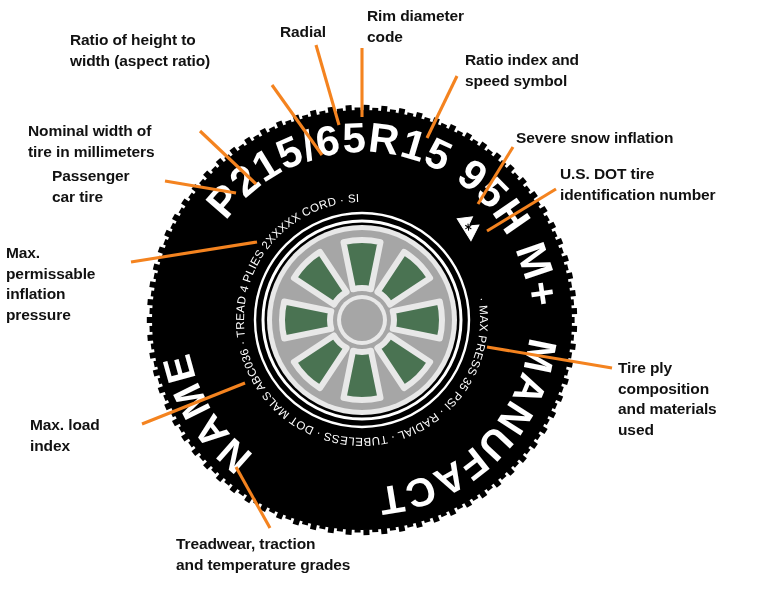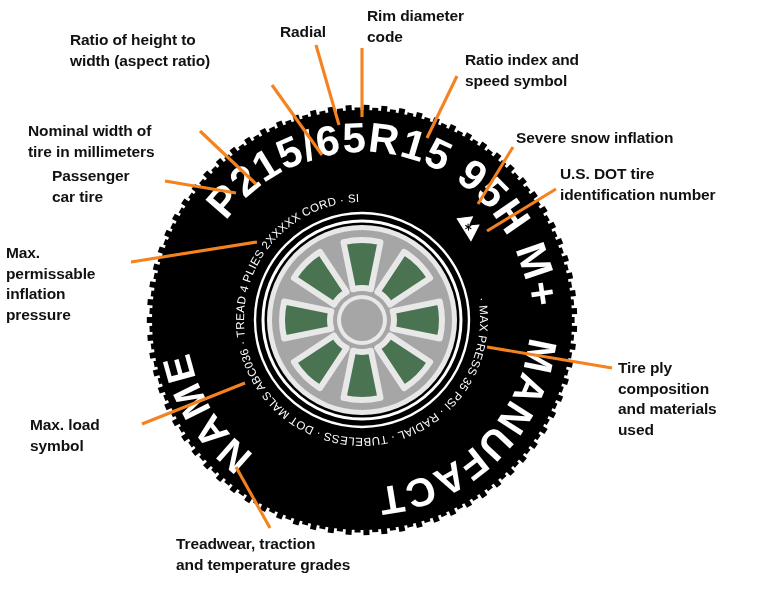--- a/index.html
+++ b/index.html
@@ -300,21 +300,21 @@
 width (aspect ratio)</div>
       <div class="callout align-left" style="left: 28px; top: 101px; width: 200px; margin-top: 20px;">Nominal width of
 tire in millimeters</div>
       <div class="callout align-left" style="left: 52px; top: 166px; width: 150px;">Passenger
 car tire</div>
       <div class="callout align-left" style="left: 6px; top: 229px; width: 140px; margin-top: 14px;">Max.
 permissable
 inflation
 pressure</div>
       <div class="callout align-left" style="left: 30px; top: 415px; width: 130px;">Max. load
-symbol</div>
+index</div>
       <div class="callout align-left" style="left: 148px; top: 534px; width: 250px; margin-left: 28px;">Treadwear, traction
 and temperature grades</div>
       <div class="callout align-left" style="left: 280px; top: 22px; width: 80px;">Radial</div>
       <div class="callout align-left" style="left: 367px; top: 6px; width: 140px;">Rim diameter
 code</div>
       <div class="callout align-left" style="left: 465px; top: 50px; width: 160px;">Ratio index and
 speed symbol</div>
       <div class="callout align-left" style="left: 516px; top: 128px; width: 240px;">Severe snow inflation</div>
       <div class="callout align-left" style="left: 560px; top: 164px; width: 210px;">U.S. DOT tire
 identification number</div>

